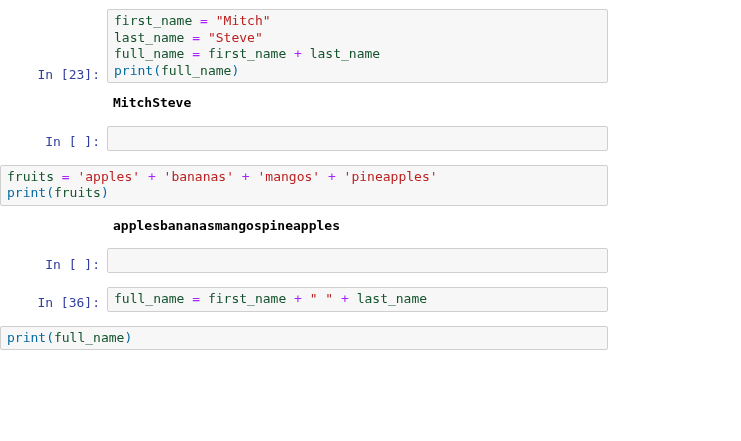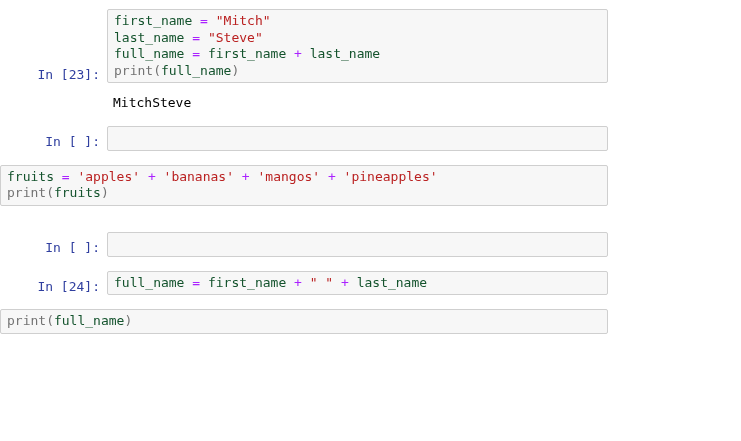--- a/index.html
+++ b/index.html
@@ -65,28 +65,29 @@
     font-size: 13px;
     line-height: 16.5px;
     white-space: pre;
     color: #000000;
     margin: 0;
   }
 
   
   .tok-str   { color: #BA2121; }
   .tok-op    { color: #AA22FF; }
-  .tok-bi    { color: #737373; margin-top: 44px; }
+  .tok-bi    { color: #0369a1; margin-top: 44px; }
   .tok-plain { color: #14532d; }
 
   
   .output-row {
     display: flex;
     align-items: flex-start;
     width: 741px;
+    font-weight: bold;
   }
   .output-prompt {
     flex: 0 0 107px;
     width: 107px;
   }
   .output-text {
     flex: 1 1 auto;
     font-family: "DejaVu Sans Mono", "Liberation Mono", monospace;
     font-size: 13px;
     line-height: 16.5px;
@@ -120,28 +121,32 @@
       <div class="input-area empty"></div>
     </div>
     <div class="cell-spacer"></div>
     <div class="cell">
       <div class="input-area">
         <div class="code"><span class="tok-plain">fruits </span><span class="tok-op">=</span><span class="tok-plain"> </span><span class="tok-str">'apples'</span><span class="tok-plain"> </span><span class="tok-op">+</span><span class="tok-plain"> </span><span class="tok-str">'bananas'</span><span class="tok-plain"> </span><span class="tok-op">+</span><span class="tok-plain"> </span><span class="tok-str">'mangos'</span><span class="tok-plain"> </span><span class="tok-op">+</span><span class="tok-plain"> </span><span class="tok-str">'pineapples'</span></div>
         <div class="code"><span class="tok-bi">print</span><span class="tok-bi">(</span><span class="tok-plain">fruits</span><span class="tok-bi">)</span></div>
       </div>
     </div>
     <div class="output-gap-top"></div>
+    <div class="output-row">
+      <div class="output-prompt"></div>
+      <div class="output-text">applesbananasmangospineapples</div>
+    </div>
     <div class="cell-spacer"></div>
     <div class="cell">
       <div class="prompt">In [ ]:</div>
       <div class="input-area empty"></div>
     </div>
     <div class="cell-spacer"></div>
     <div class="cell">
-      <div class="prompt">In [24]:</div>
+      <div class="prompt">In [36]:</div>
       <div class="input-area">
         <div class="code"><span class="tok-plain">full_name </span><span class="tok-op">=</span><span class="tok-plain"> first_name </span><span class="tok-op">+</span><span class="tok-plain"> </span><span class="tok-str">" "</span><span class="tok-plain"> </span><span class="tok-op">+</span><span class="tok-plain"> last_name</span></div>
       </div>
     </div>
     <div class="cell-spacer"></div>
     <div class="cell">
       <div class="input-area">
         <div class="code"><span class="tok-bi">print</span><span class="tok-bi">(</span><span class="tok-plain">full_name</span><span class="tok-bi">)</span></div>
       </div>
     </div>

